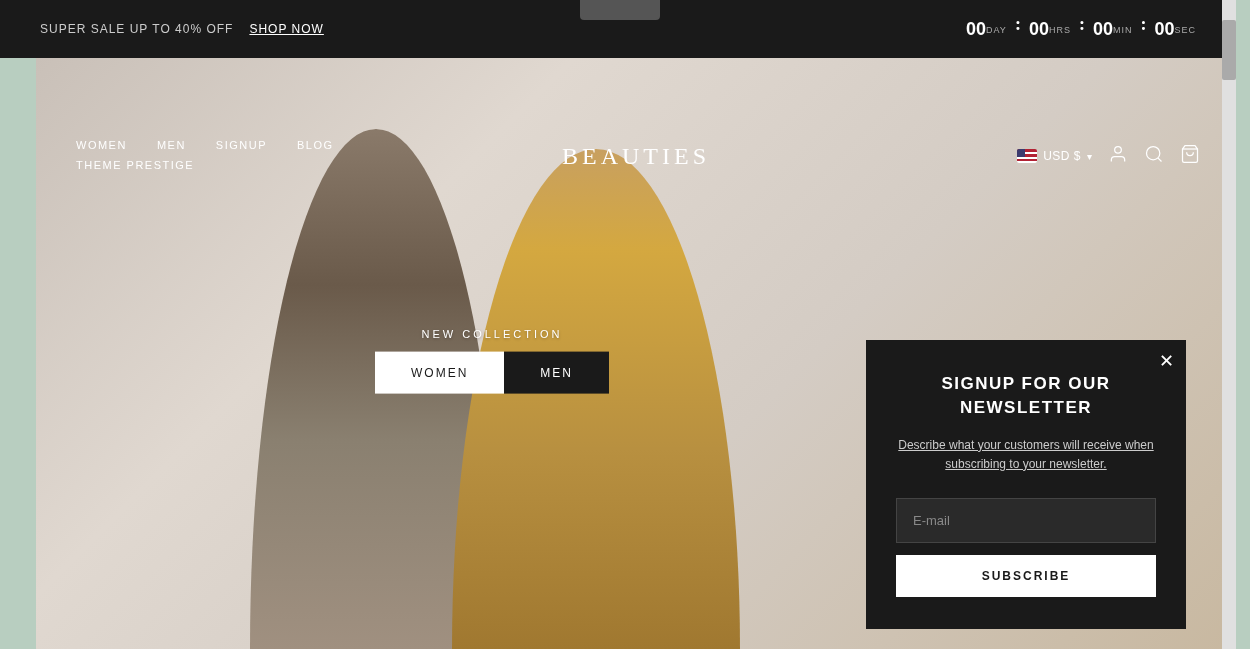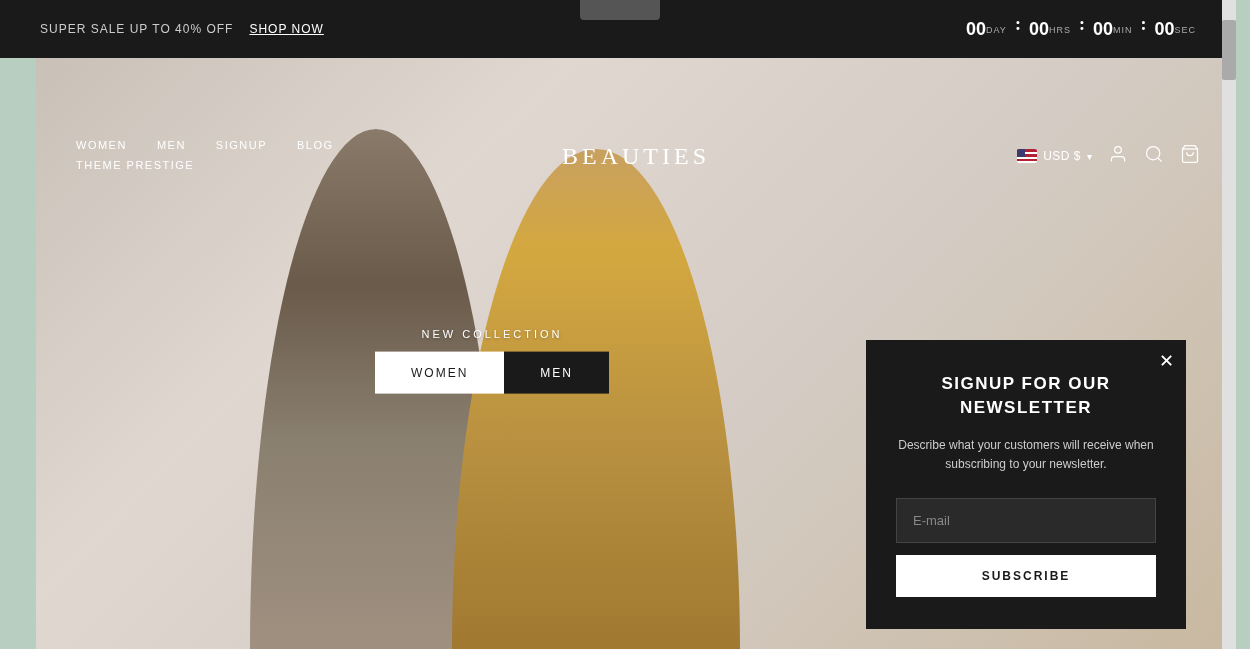--- a/index.html
+++ b/index.html
@@ -349,20 +349,21 @@
       margin-bottom: 16px;
     }
 
     .popup-description {
       font-family: 'Arial', sans-serif;
       font-size: 12px;
       color: #ccc;
       text-align: center;
       line-height: 1.6;
       margin-bottom: 24px;
+      text-decoration: underline;
     }
 
     .email-input {
       width: 100%;
       padding: 14px 16px;
       background: #2a2a2a;
       border: 1px solid #444;
       color: #fff;
       font-family: 'Arial', sans-serif;
       font-size: 13px;

